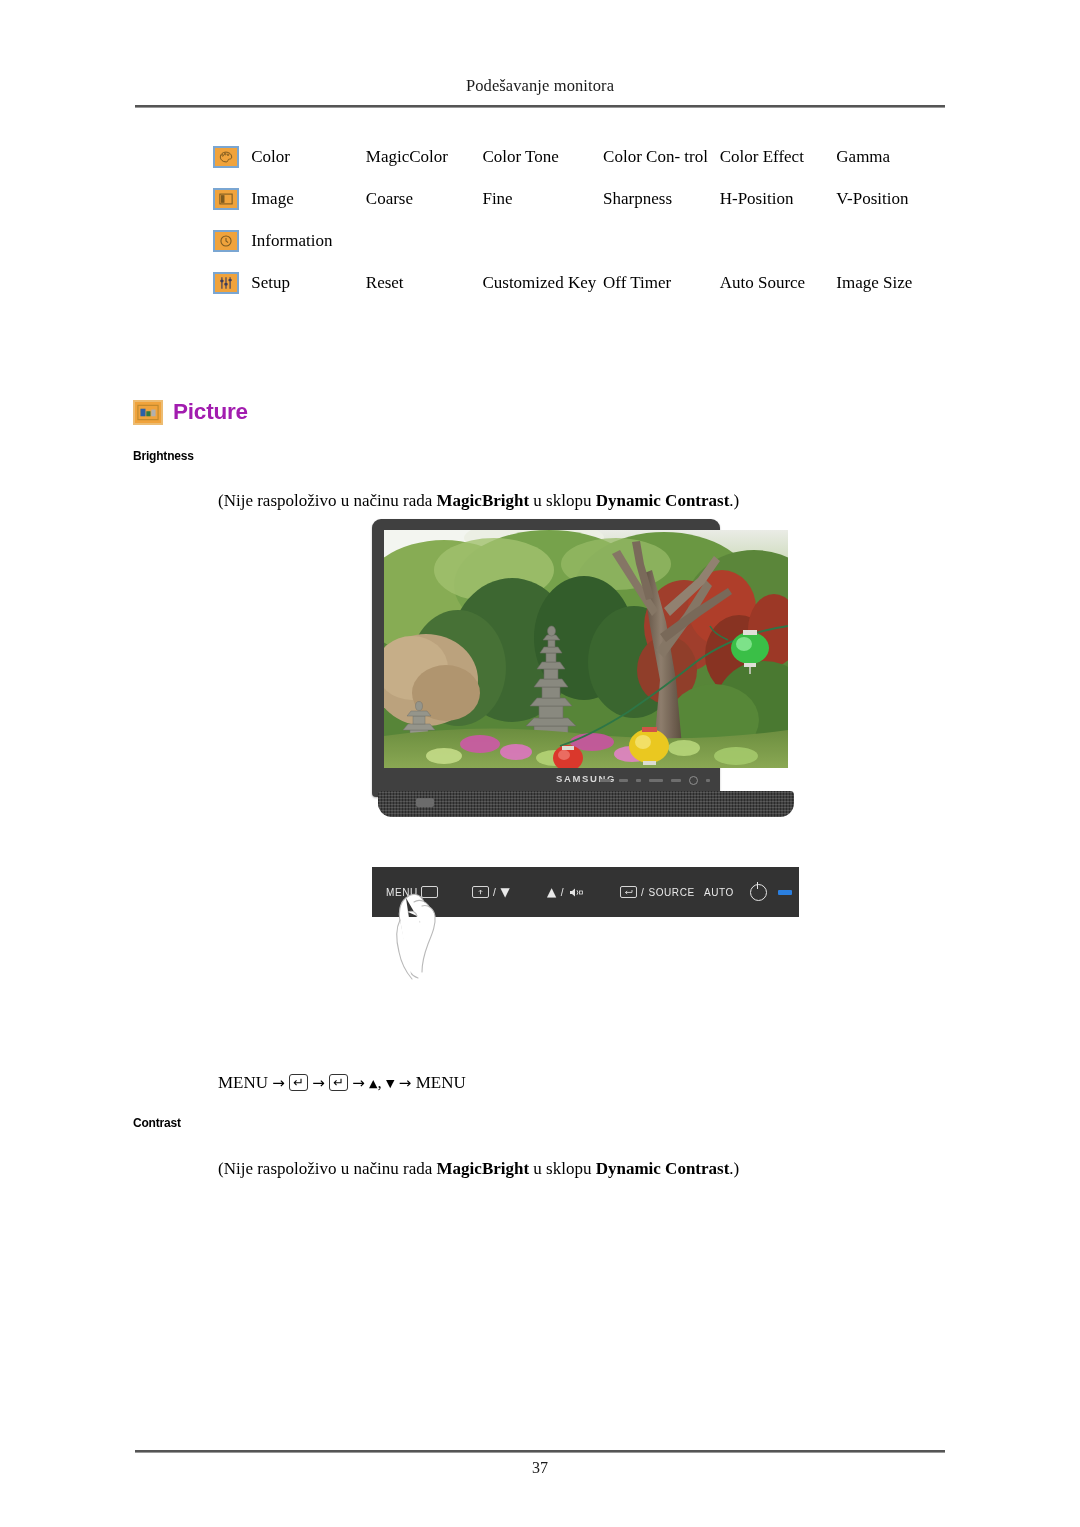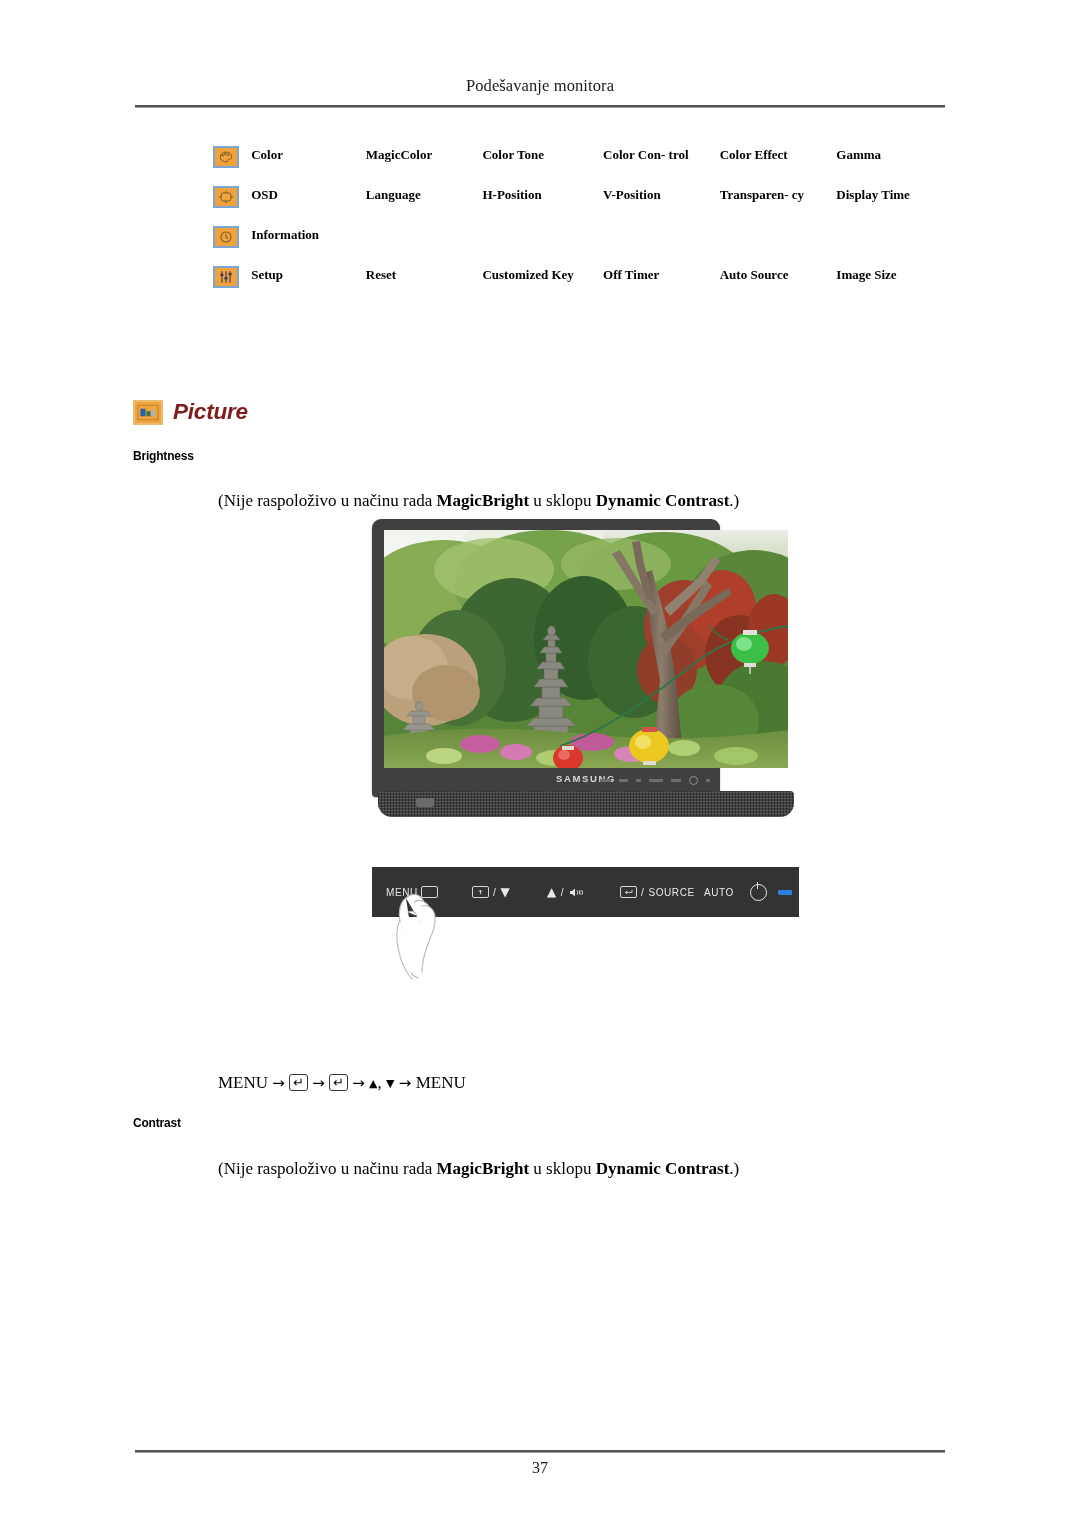--- a/index.html
+++ b/index.html
@@ -67,22 +67,22 @@
   }
 
   
   .menu-table {
     position: absolute;
     left: 213px;
     top: 130px;
     width: 740px;
     border-collapse: collapse;
     font-family: "Liberation Serif", serif;
-    font-weight: bold;
-    font-size: 13px;
+    font-weight: normal;
+    font-size: 17px;
     color: #000;
   }
   .menu-table td {
     vertical-align: top;
     padding: 0 6px 18px 0;
     line-height: 1.35;
   }
   .col-icon   { width: 38px; padding-right: 0 !important; }
   .col-cat    { width: 108px; }
   .col-c1     { width: 110px; }
@@ -119,23 +119,22 @@
     box-sizing: border-box;
     border: 2px solid #edbc72;
     background: #f0a33c;
     position: relative;
   }
   .picture-head .picture-icon svg { display:block; width:100%; height:100%; }
   .picture-head .ptxt {
     font-family: "Liberation Sans", sans-serif;
     font-weight: bold;
     font-size: 22.5px;
-    color: #7f1d1d;
+    color: #a21caf;
     letter-spacing: -0.2px;
-    font-style: italic;
   }
 
   .h-brightness, .h-contrast {
     position: absolute;
     left: 133px;
     font-family: "Liberation Sans", sans-serif;
     font-weight: bold;
     font-size: 12px;
     color: #000;
     letter-spacing: -0.2px;
@@ -342,40 +341,39 @@
         </td>
         <td class="col-cat">Color</td>
         <td class="col-c1">MagicColor</td>
         <td class="col-c2">Color Tone</td>
         <td class="col-c3">Color Con-
 trol</td>
         <td class="col-c4">Color Effect</td>
         <td class="col-c5">Gamma</td>
       </tr>
 
-
       <tr>
         <td class="col-icon">
           <span class="osd-icon">
             <svg viewBox="0 0 26 22">
-                <g fill="none" stroke="#7c5a20" stroke-width="1.2">
-              <rect x="7" y="6" width="12" height="10" rx="3"></rect>
-              <path d="M13 3.5v3M13 15.5v3M4.5 11h3M18.5 11h3"></path>
+                <g fill="none" stroke="#7c5a20" stroke-width="1.3">
+              <rect x="5.5" y="5" width="15" height="12"></rect>
+                  <rect x="7.5" y="7" width="3" height="8" fill="#7c5a20"></rect>
             </g>
               </svg>
           </span>
         </td>
-        <td class="col-cat">OSD</td>
-        <td class="col-c1">Language</td>
-        <td class="col-c2">H-Position</td>
-        <td class="col-c3">V-Position</td>
-        <td class="col-c4">Transparen-
-cy</td>
-        <td class="col-c5">Display Time</td>
+        <td class="col-cat">Image</td>
+        <td class="col-c1">Coarse</td>
+        <td class="col-c2">Fine</td>
+        <td class="col-c3">Sharpness</td>
+        <td class="col-c4">H-Position</td>
+        <td class="col-c5">V-Position</td>
       </tr>
+
 
       <tr>
         <td class="col-icon">
           <span class="osd-icon">
             <svg viewBox="0 0 26 22">
                 <g fill="none" stroke="#7c5a20" stroke-width="1.3">
               <circle cx="13" cy="11" r="6.2"></circle>
                   <path d="M13 7.2V11l2.6 2"></path>
             </g>
               </svg>

